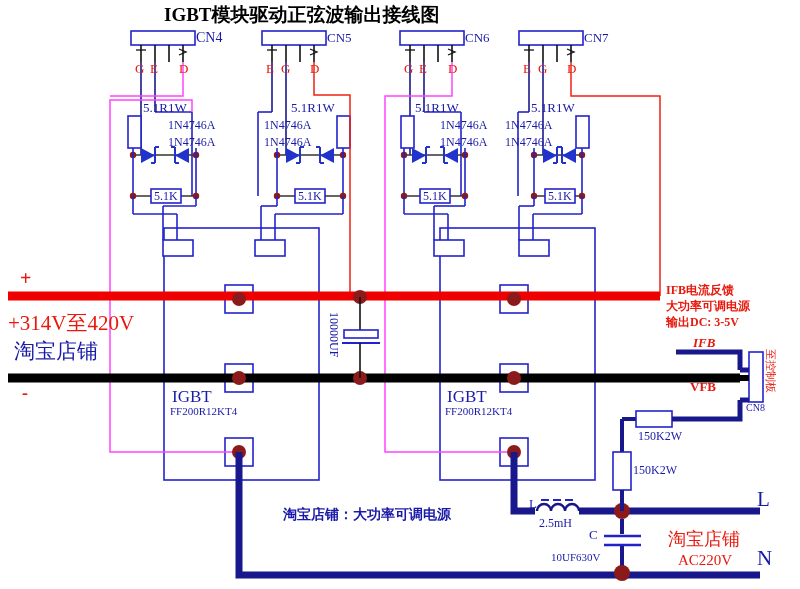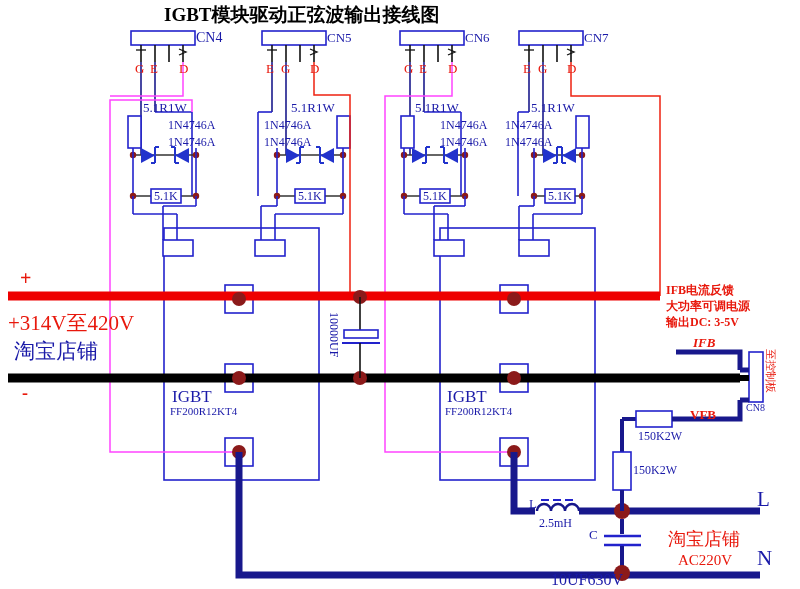--- a/index.html
+++ b/index.html
@@ -313,30 +313,31 @@
 
   <div class="t lbl blue" style="left:172px;top:388px;font-size:17px;">IGBT</div>
   <div class="t lbl blue" style="left:170px;top:406px;font-size:11px;">FF200R12KT4</div>
   <div class="t lbl blue" style="left:447px;top:388px;font-size:17px;">IGBT</div>
   <div class="t lbl blue" style="left:445px;top:406px;font-size:11px;">FF200R12KT4</div>
 
   <div class="t lbl red" style="left:666px;top:284px;font-size:12px;font-weight:bold;">IFB电流反馈</div>
   <div class="t lbl red" style="left:666px;top:300px;font-size:12px;font-weight:bold;">大功率可调电源</div>
   <div class="t lbl red" style="left:666px;top:316px;font-size:12px;font-weight:bold;">输出DC: 3-5V</div>
   <div class="t lbl red" style="left:693px;top:336px;font-size:13px;font-weight:bold;font-style:italic;">IFB</div>
-  <div class="t lbl red" style="left:690px;top:408px;font-size:13px;font-weight:bold;">VFB</div>
+  <div class="t lbl red" style="left:690px;top:380px;font-size:13px;font-weight:bold;">VFB</div>
   <div class="t lbl blue" style="left:638px;top:430px;font-size:12px;">150K2W</div>
   <div class="t lbl blue" style="left:633px;top:464px;font-size:12px;">150K2W</div>
   <div class="t lbl blue" style="left:746px;top:403px;font-size:10px;">CN8</div>
   <div class="t lbl red vert" style="left:776px;top:349px;font-size:11px;transform:rotate(90deg);">至控制板</div>
 
   <div class="t lbl blue" style="left:529px;top:497px;font-size:13px;">L</div>
   <div class="t lbl blue" style="left:539px;top:517px;font-size:12px;">2.5mH</div>
   <div class="t lbl blue" style="left:589px;top:528px;font-size:13px;">C</div>
-  <div class="t lbl blue" style="left:551px;top:572px;font-size:16px;">10UF630V</div>
+  <div class="t lbl blue" style="left:551px;top:552px;font-size:11px;">10UF630V</div>
 
   <div class="t lbl blue" style="left:757px;top:489px;font-size:21px;">L</div>
   <div class="t lbl blue" style="left:757px;top:548px;font-size:21px;">N</div>
   <div class="t lbl red" style="left:668px;top:530px;font-size:18px;">淘宝店铺</div>
   <div class="t lbl red" style="left:678px;top:553px;font-size:15px;">AC220V</div>
 
+  <div class="t lbl blue" style="left:283px;top:508px;font-size:14px;font-weight:bold;">淘宝店铺：大功率可调电源</div>
 
 </div>
 
 </body></html>

